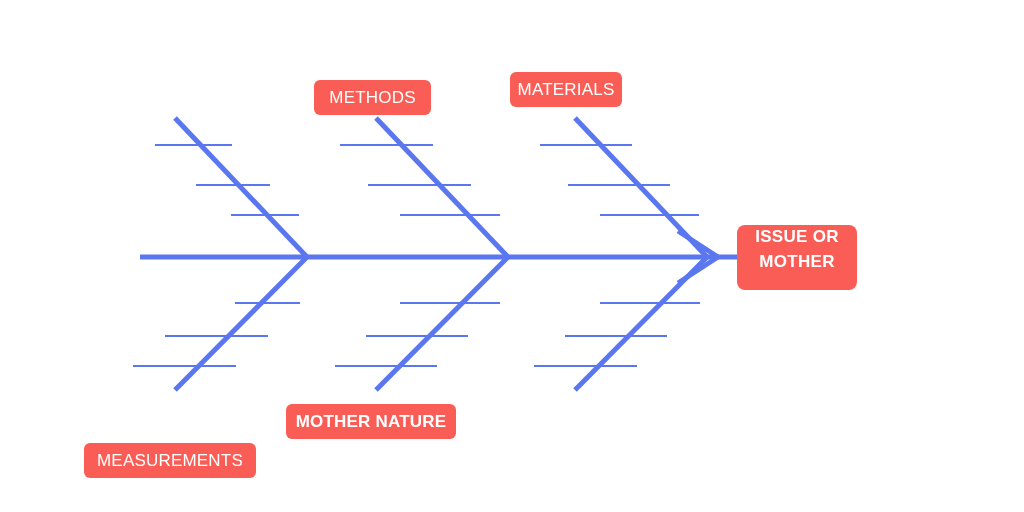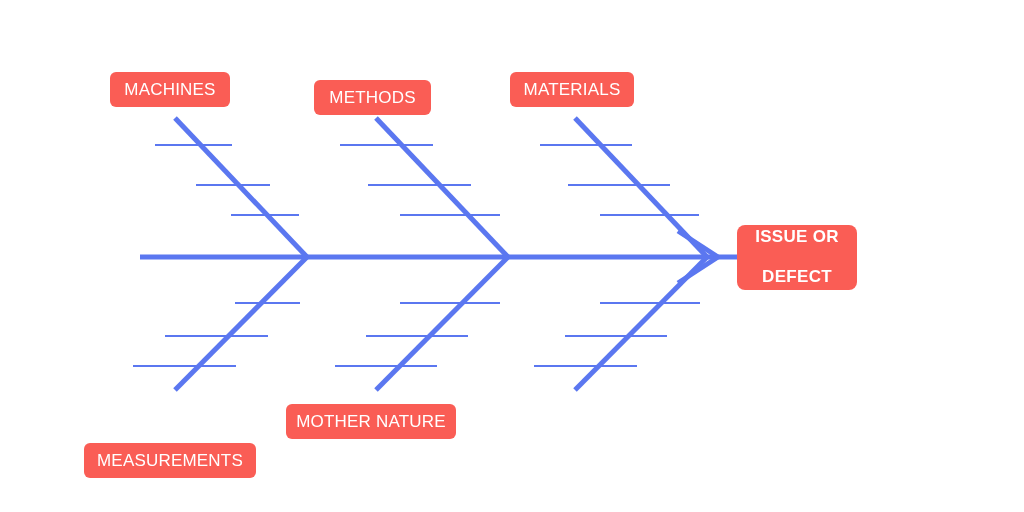--- a/index.html
+++ b/index.html
@@ -48,21 +48,21 @@
     box-sizing: border-box;
     background: #fa5d55;
     color: #ffffff;
     border-radius: 8px;
     font-size: 17px;
     font-weight: 700;
     letter-spacing: 0.3px;
     display: flex;
     flex-direction: column;
     align-items: center;
-    justify-content: space-between;
+    justify-content: flex-start;
     text-align: center;
     line-height: 1.45;
   }
 </style>
 </head>
 <body>
 
 <div id="diagram-root">
 
   <svg id="fishbone-svg" viewBox="0 0 1024 512">
@@ -90,35 +90,32 @@
         <line x1="400" y1="303" x2="500" y2="303" stroke="#5b77f0" stroke-width="2.2" stroke-linecap="butt"></line>
         <line x1="366" y1="336" x2="468" y2="336" stroke="#5b77f0" stroke-width="2.2" stroke-linecap="butt"></line>
         <line x1="335" y1="366" x2="437" y2="366" stroke="#5b77f0" stroke-width="2.2" stroke-linecap="butt"></line>
         <line x1="707" y1="257" x2="575" y2="390" stroke="#5b77f0" stroke-width="5" stroke-linecap="butt"></line>
         <line x1="600" y1="303" x2="700" y2="303" stroke="#5b77f0" stroke-width="2.2" stroke-linecap="butt"></line>
         <line x1="565" y1="336" x2="667" y2="336" stroke="#5b77f0" stroke-width="2.2" stroke-linecap="butt"></line>
         <line x1="534" y1="366" x2="637" y2="366" stroke="#5b77f0" stroke-width="2.2" stroke-linecap="butt"></line>
       </g>
   </svg>
 
-  <div class="cat-label" style="left: 110px; top: 72px; width: 120px;">
-    <span>MACHINES</span>
-  </div>
   <div class="cat-label" style="left: 314px; top: 80px; width: 117px;">
     <span>METHODS</span>
   </div>
-  <div class="cat-label" style="left: 510px; top: 72px; width: 124px;">
+  <div class="cat-label" style="left: 510px; top: 72px; width: 112px;">
     <span>MATERIALS</span>
   </div>
 
   <div class="cat-label" style="left: 84px; top: 404px; width: 172px; margin-top: 39px;">
     <span>MEASUREMENTS</span>
   </div>
-  <div class="cat-label" style="left: 286px; top: 404px; width: 170px;">
+  <div class="cat-label" style="left: 286px; top: 404px; width: 170px; font-weight: bold;">
     <span>MOTHER NATURE</span>
   </div>
 
   <div class="head-label" id="head-box" style="left: 737px; top: 225px; width: 120px; height: 65px;">
     <span>ISSUE OR</span>
-    <span>DEFECT</span>
+    <span>MOTHER</span>
   </div>
 
 </div>
 
 </body></html>

